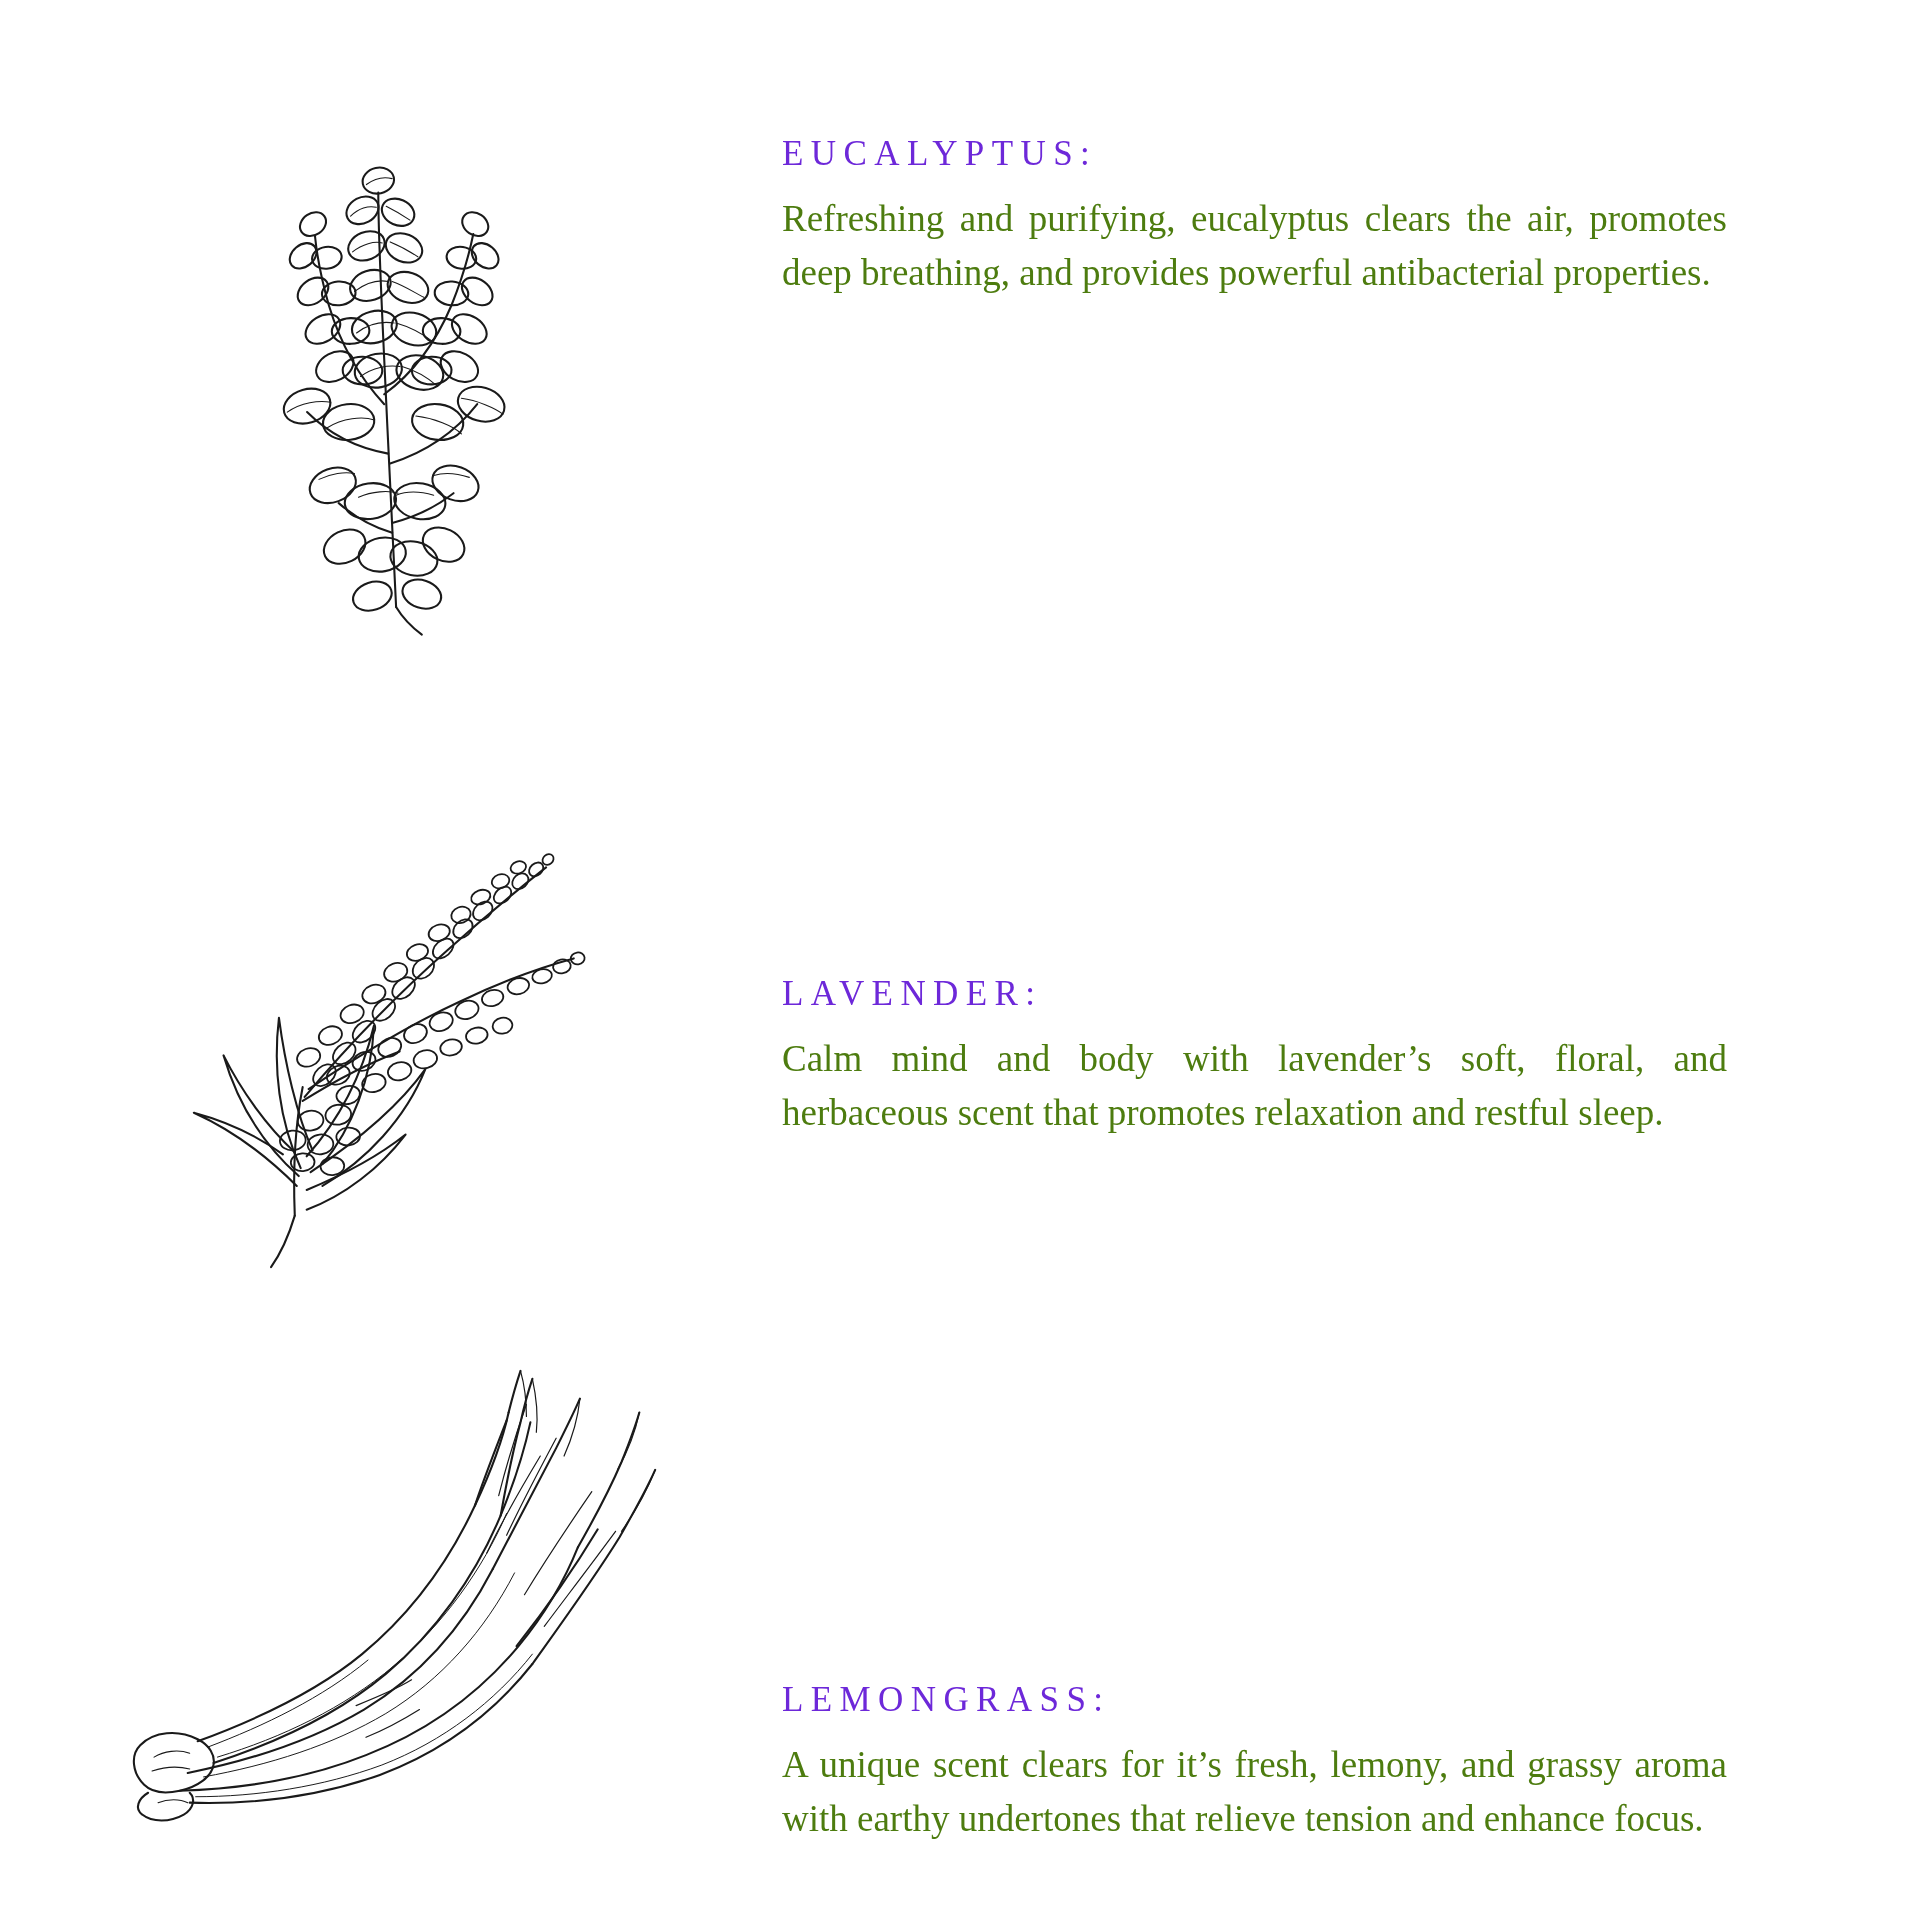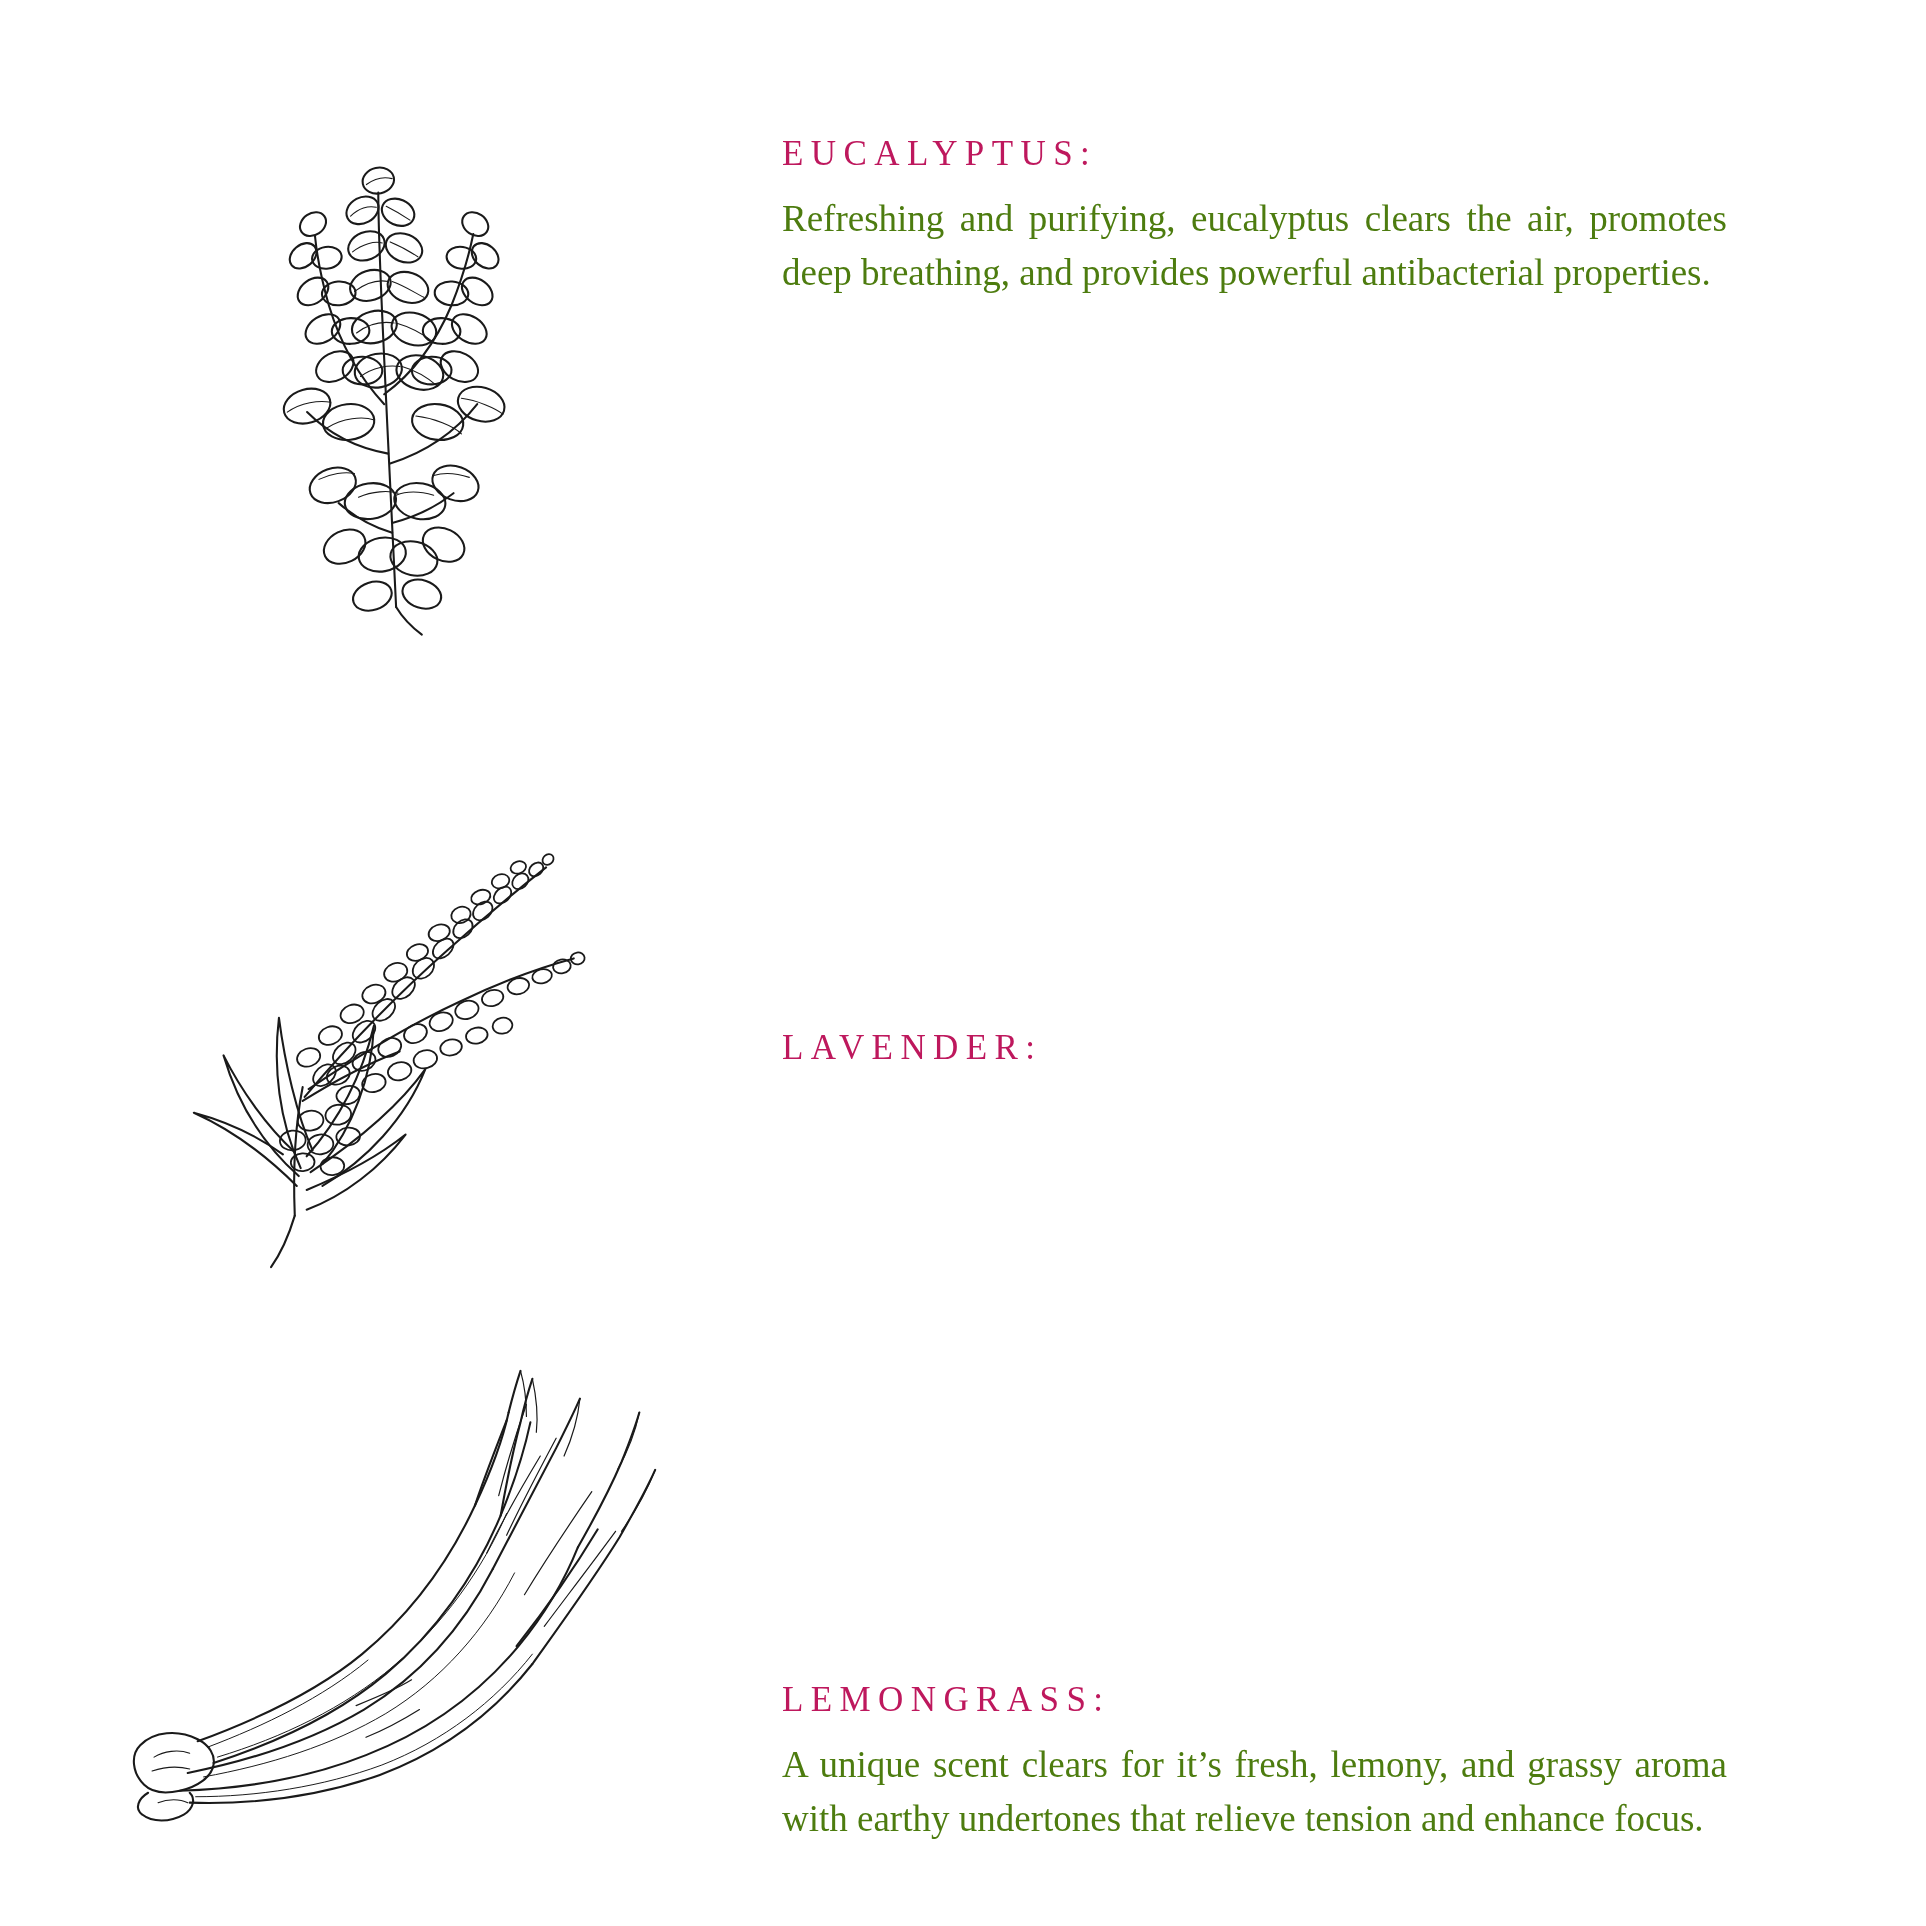--- a/index.html
+++ b/index.html
@@ -47,21 +47,21 @@
   .text-col {
     flex: 1 1 auto;
     padding-right: 158px;
   }
 
   .ing-title {
     font-family: "Liberation Serif", serif;
     font-size: 35px;
     letter-spacing: 7.4px;
     font-weight: 400;
-    color: #be185d;
+    color: #6d28d9;
     margin-bottom: 18px;
     white-space: nowrap;
   }
 
   .ing-desc {
     font-family: "Liberation Serif", serif;
     font-size: 37px;
     line-height: 1.46;
     text-align: justify;
     text-justify: inter-word;
@@ -258,20 +258,21 @@
             <ellipse cx="264" cy="428" rx="13" ry="10" transform="rotate(-6 264 428)"></ellipse>
             <ellipse cx="292" cy="420" rx="12" ry="9" transform="rotate(-6 292 420)"></ellipse>
             <ellipse cx="246" cy="446" rx="12" ry="9" transform="rotate(-4 246 446)"></ellipse>
             <ellipse cx="276" cy="450" rx="12" ry="9" transform="rotate(-4 276 450)"></ellipse>
           </g>
         </g>
       </svg>
     </div>
     <div class="text-col">
       <div class="ing-title">LAVENDER:</div>
+      <div class="ing-desc">Calm mind and body with lavender’s soft, floral, and herbaceous scent that promotes relaxation and restful sleep.</div>
     </div>
   </div>
 
   <div class="ingredient-row" id="row-lemongrass">
     <div class="art-col">
       <svg width="614" height="515" viewBox="0 0 620 520">
         <g fill="none" stroke="#1a1a1a" stroke-width="2.1" stroke-linecap="round" stroke-linejoin="round">
 
           <path d="M86 432 C74 420 72 402 82 392 C96 378 120 376 140 386 C152 392 158 402 156 412 C154 424 140 434 122 438 C108 441 94 440 86 432 Z"></path>
           <path d="M90 440 C80 446 76 456 84 462 C94 470 112 470 126 462 C136 456 138 446 132 440"></path>

